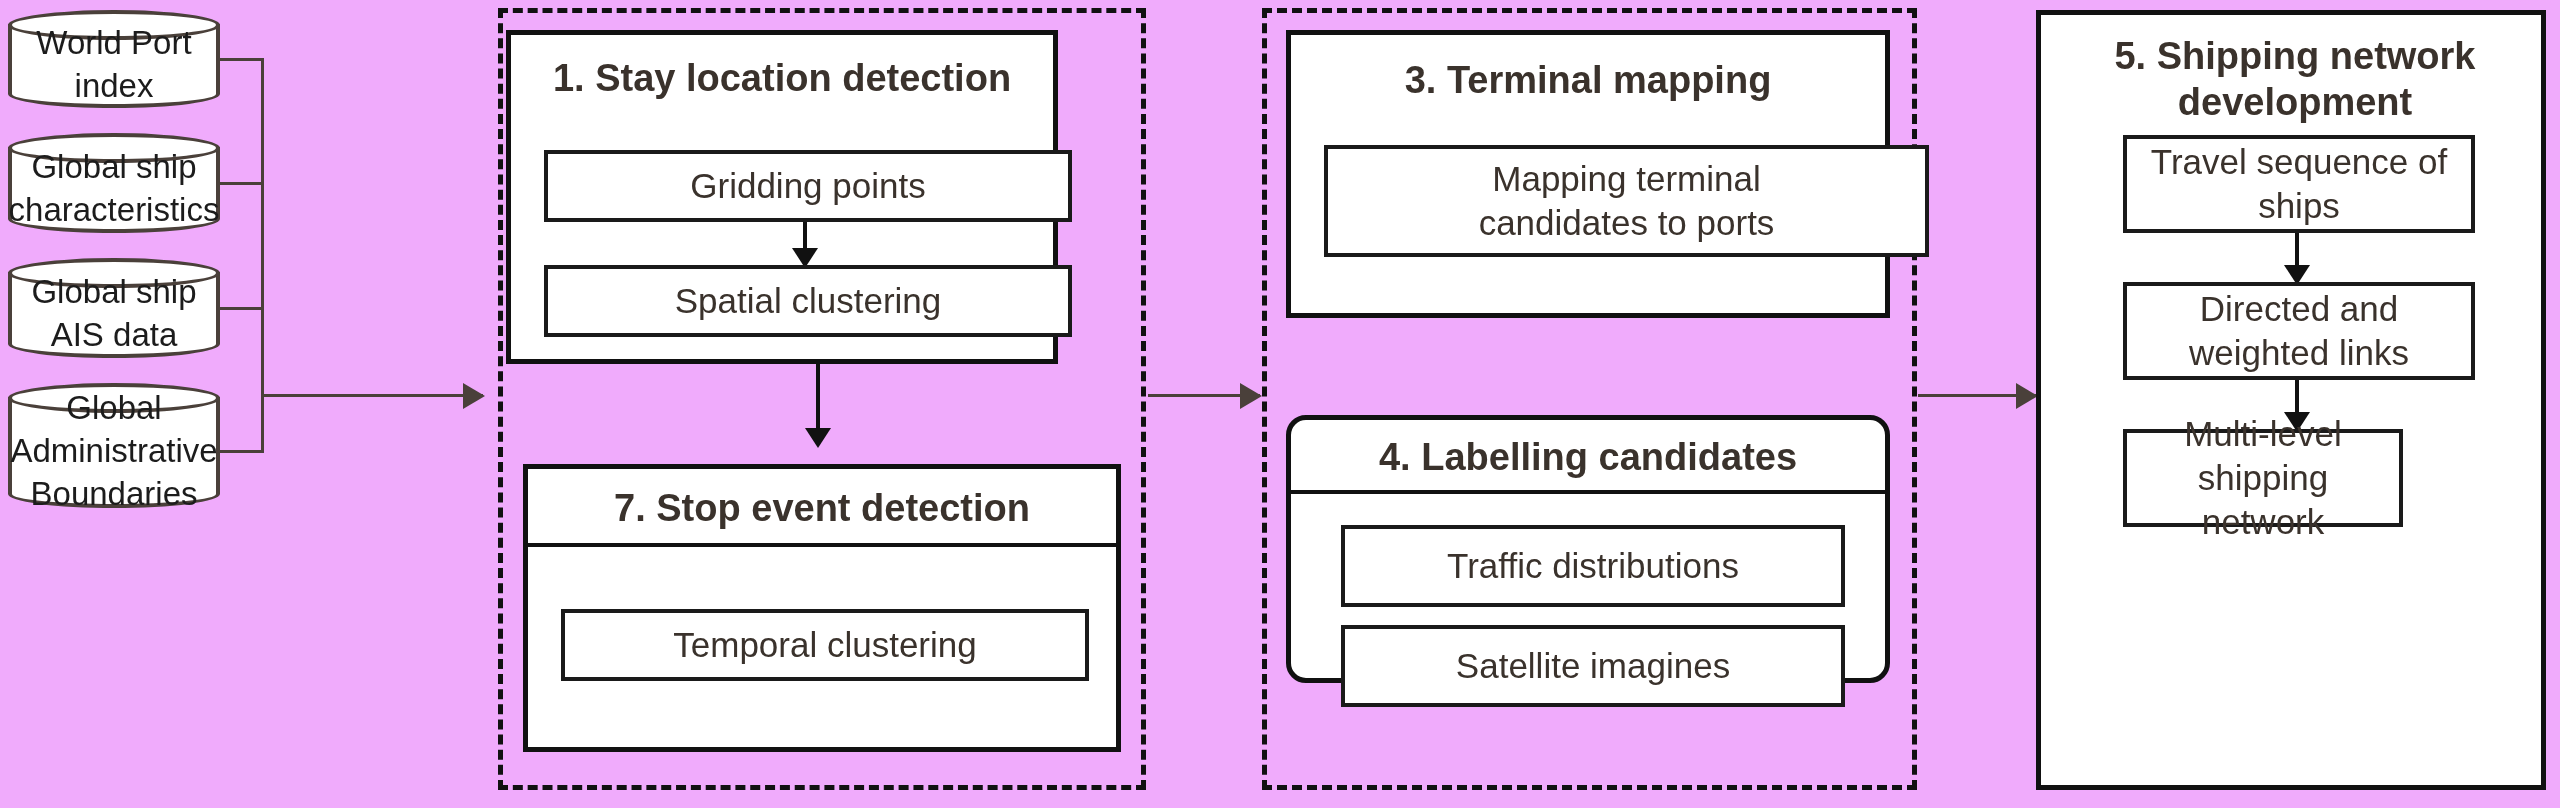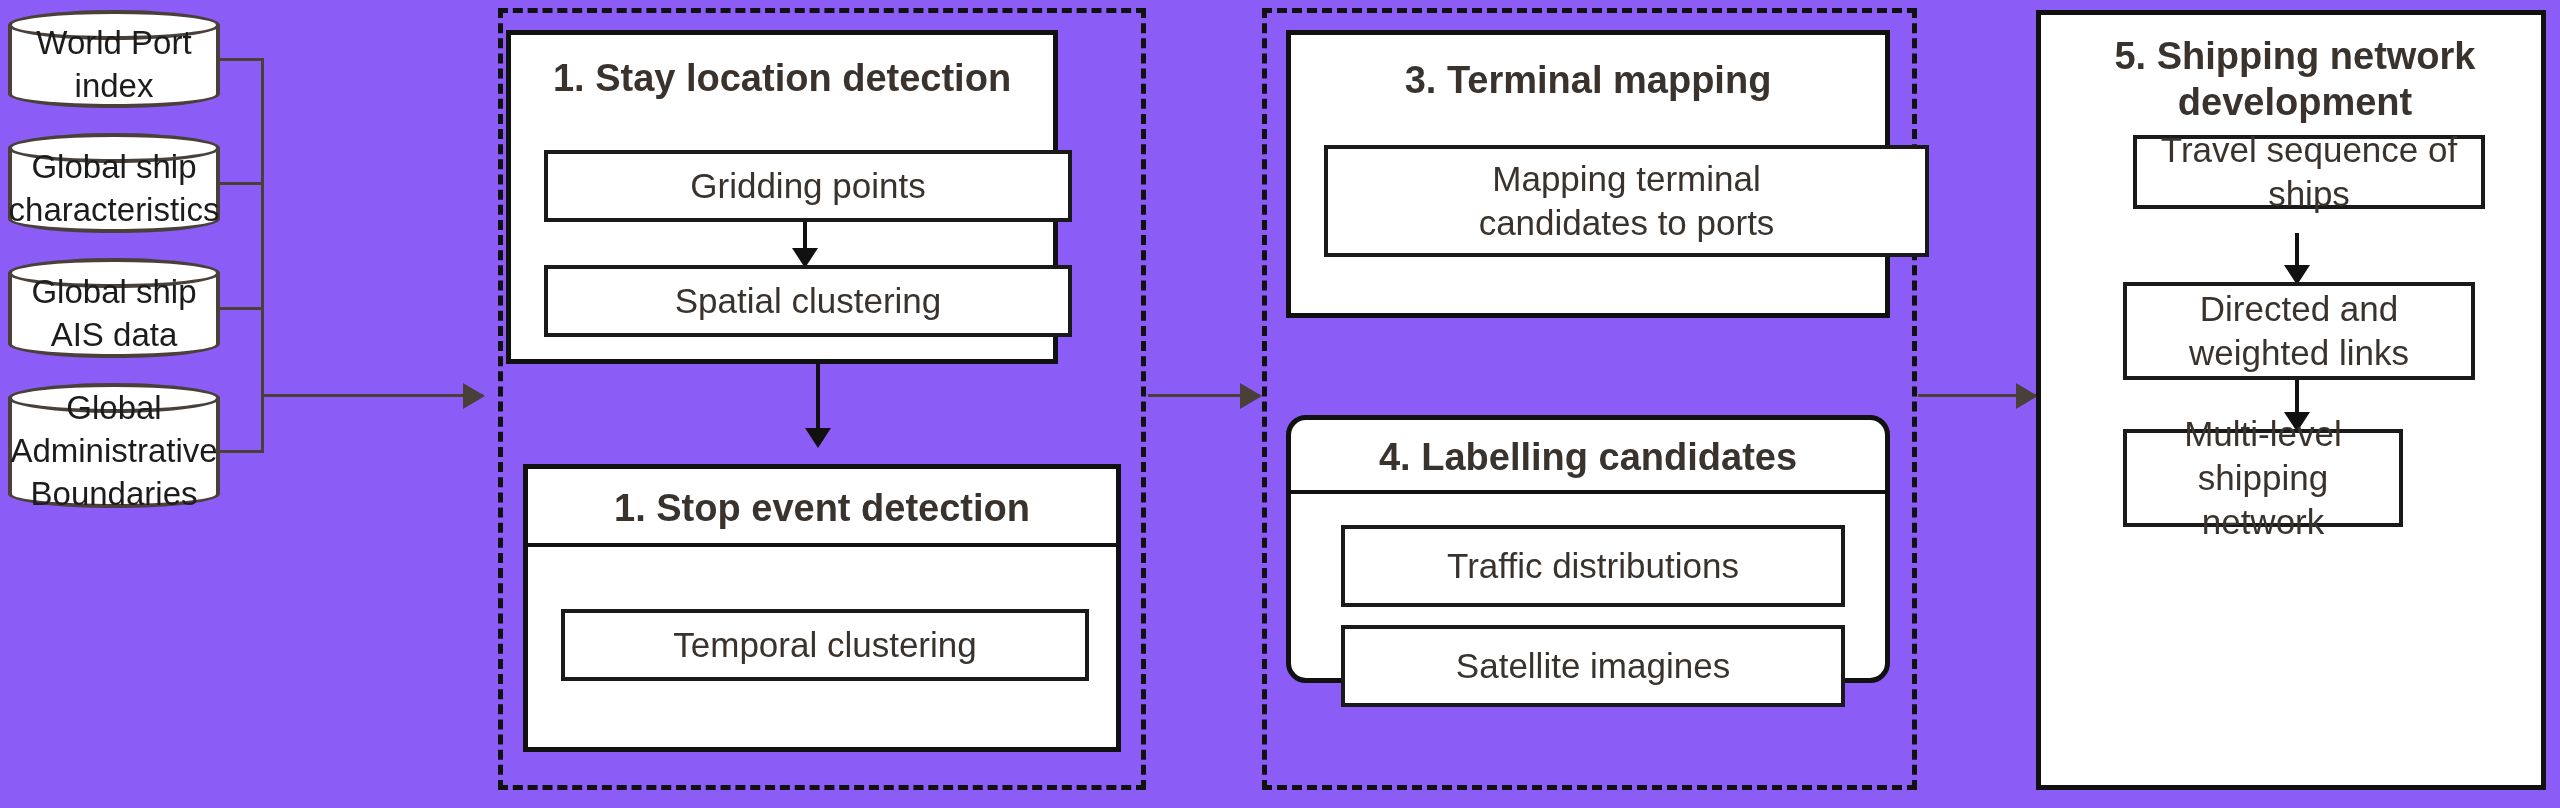--- a/index.html
+++ b/index.html
@@ -8,21 +8,21 @@
     background: #ffffff;
   }
   body {
     font-family: "Liberation Sans", sans-serif;
     color: #2b2622;
   }
   #canvas {
     position: relative;
     width: 2560px;
     height: 808px;
-    background: #8b5cf6;
+    background: #f0abfc;
     overflow: hidden;
   }
 
   
   .cyl {
     position: absolute;
     box-sizing: border-box;
   }
   .cyl .cyl-body {
     position: absolute;
@@ -209,21 +209,21 @@
   <div class="stage" style="left:506px; top:30px; width:552px; height:334px;">
     <div class="stage-title" style="margin-top:20px;">1. Stay location detection</div>
     <div class="sub" style="left:33px; top:115px; width:528px; height:72px;">Gridding points</div>
     <div class="arrow-v" style="left:292px; top:187px; height:42px;"></div>
     <div class="sub" style="left:33px; top:230px; width:528px; height:72px;">Spatial clustering</div>
   </div>
 
   <div class="arrow-v" style="left:816px; top:364px; height:80px;"></div>
 
   <div class="stage" style="left:523px; top:464px; width:598px; height:288px;">
-    <div class="stage-title with-rule" style="padding:16px 0 12px 0;">1. Stop event detection</div>
+    <div class="stage-title with-rule" style="padding:16px 0 12px 0;">7. Stop event detection</div>
     <div class="sub" style="left:33px; top:140px; width:528px; height:72px;">Temporal  clustering</div>
   </div>
 
   <div class="arrow-h" style="left:1148px; top:394px; width:112px;"></div>
 
   <div class="dashed-group" style="left:1262px; top:8px; width:655px; height:782px;"></div>
 
   <div class="stage" style="left:1286px; top:30px; width:604px; height:288px;">
     <div class="stage-title" style="margin-top:22px;">3. Terminal mapping</div>
     <div class="sub" style="left:33px; top:110px; width:605px; height:112px;">Mapping terminal
@@ -234,21 +234,21 @@
     <div class="stage-title with-rule" style="padding:14px 0 10px 0;">4. Labelling candidates</div>
     <div class="sub" style="left:50px; top:105px; width:504px; height:82px;">Traffic distributions</div>
     <div class="sub" style="left:50px; top:205px; width:504px; height:82px;">Satellite imagines</div>
   </div>
 
   <div class="arrow-h" style="left:1918px; top:394px; width:118px;"></div>
 
   <div class="stage" style="left:2036px; top:10px; width:510px; height:780px;padding-left:8px;">
     <div class="stage-title" style="margin-top:18px;">5. Shipping network
 development</div>
-    <div class="sub" style="left:92px; top:120px; width:352px; height:74px;">Travel sequence of
+    <div class="sub" style="left:82px; top:120px; width:352px; height:98px;">Travel sequence of
 ships</div>
     <div class="arrow-v" style="left:254px; top:218px; height:48px;"></div>
     <div class="sub" style="left:82px; top:267px; width:352px; height:98px;">Directed and
 weighted links</div>
     <div class="arrow-v" style="left:254px; top:365px; height:48px;"></div>
     <div class="sub" style="left:82px; top:414px; width:280px; height:98px;">Multi-level shipping
 network</div>
   </div>
 
 </div>

